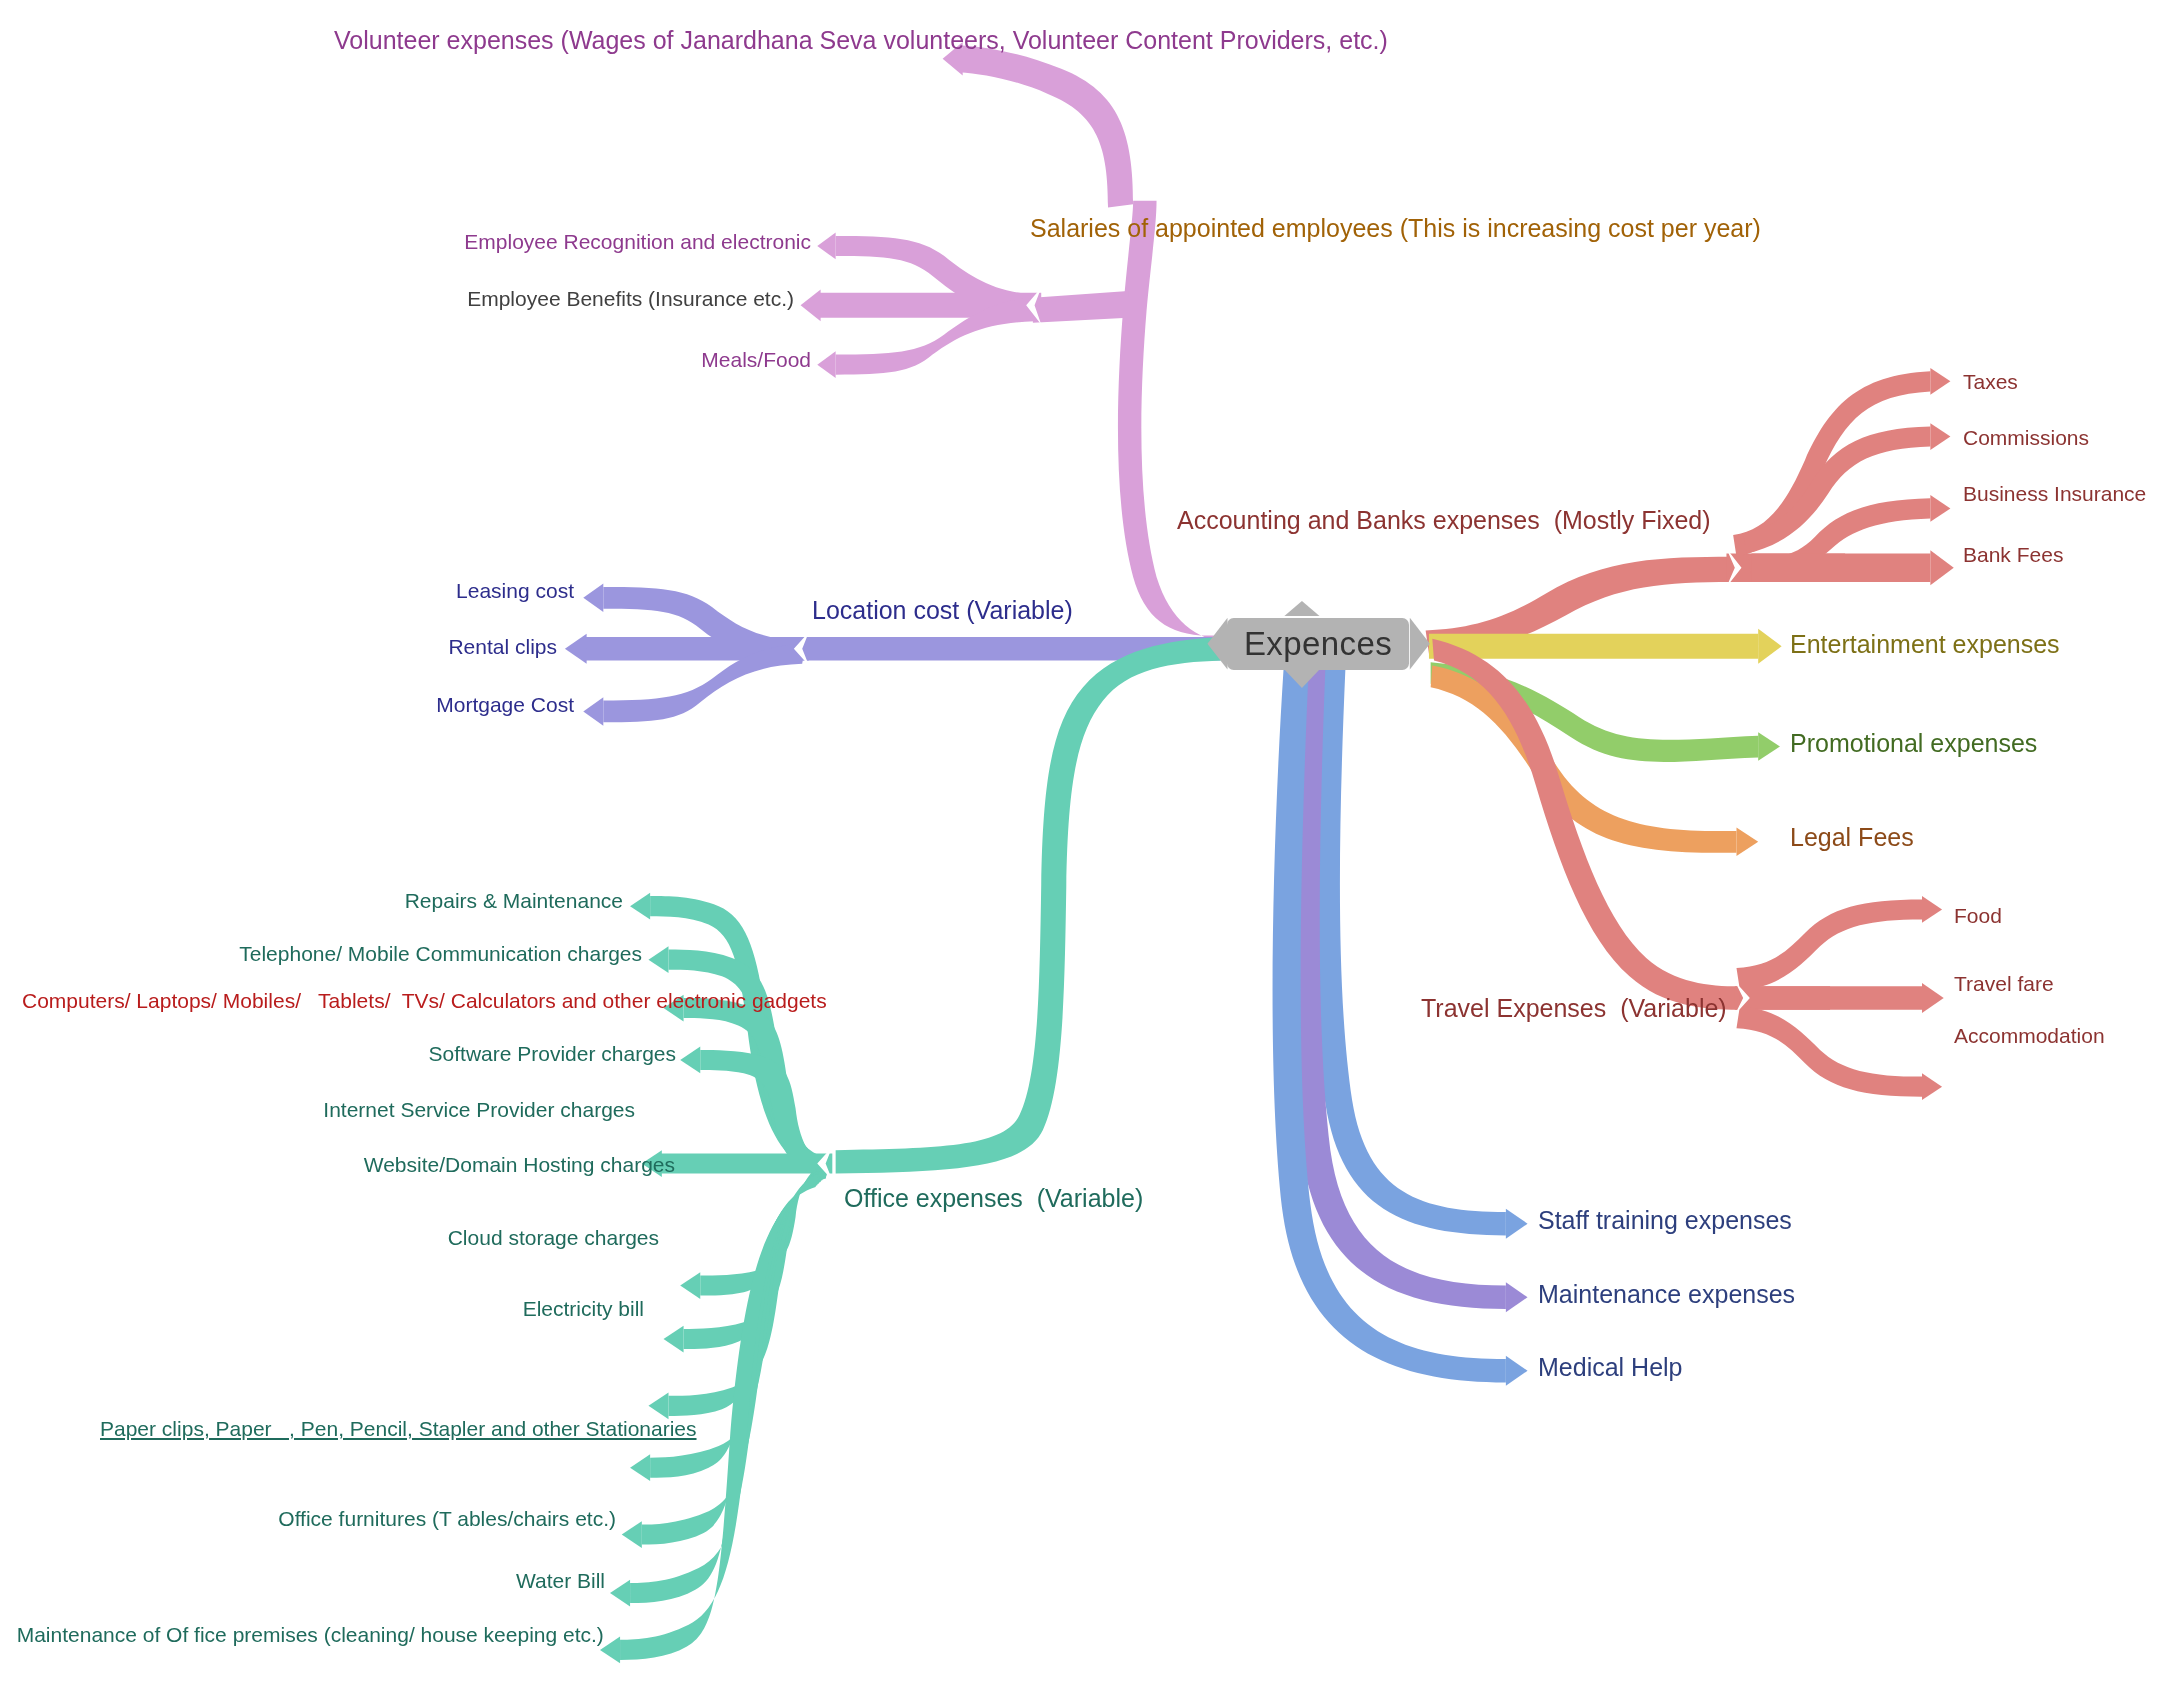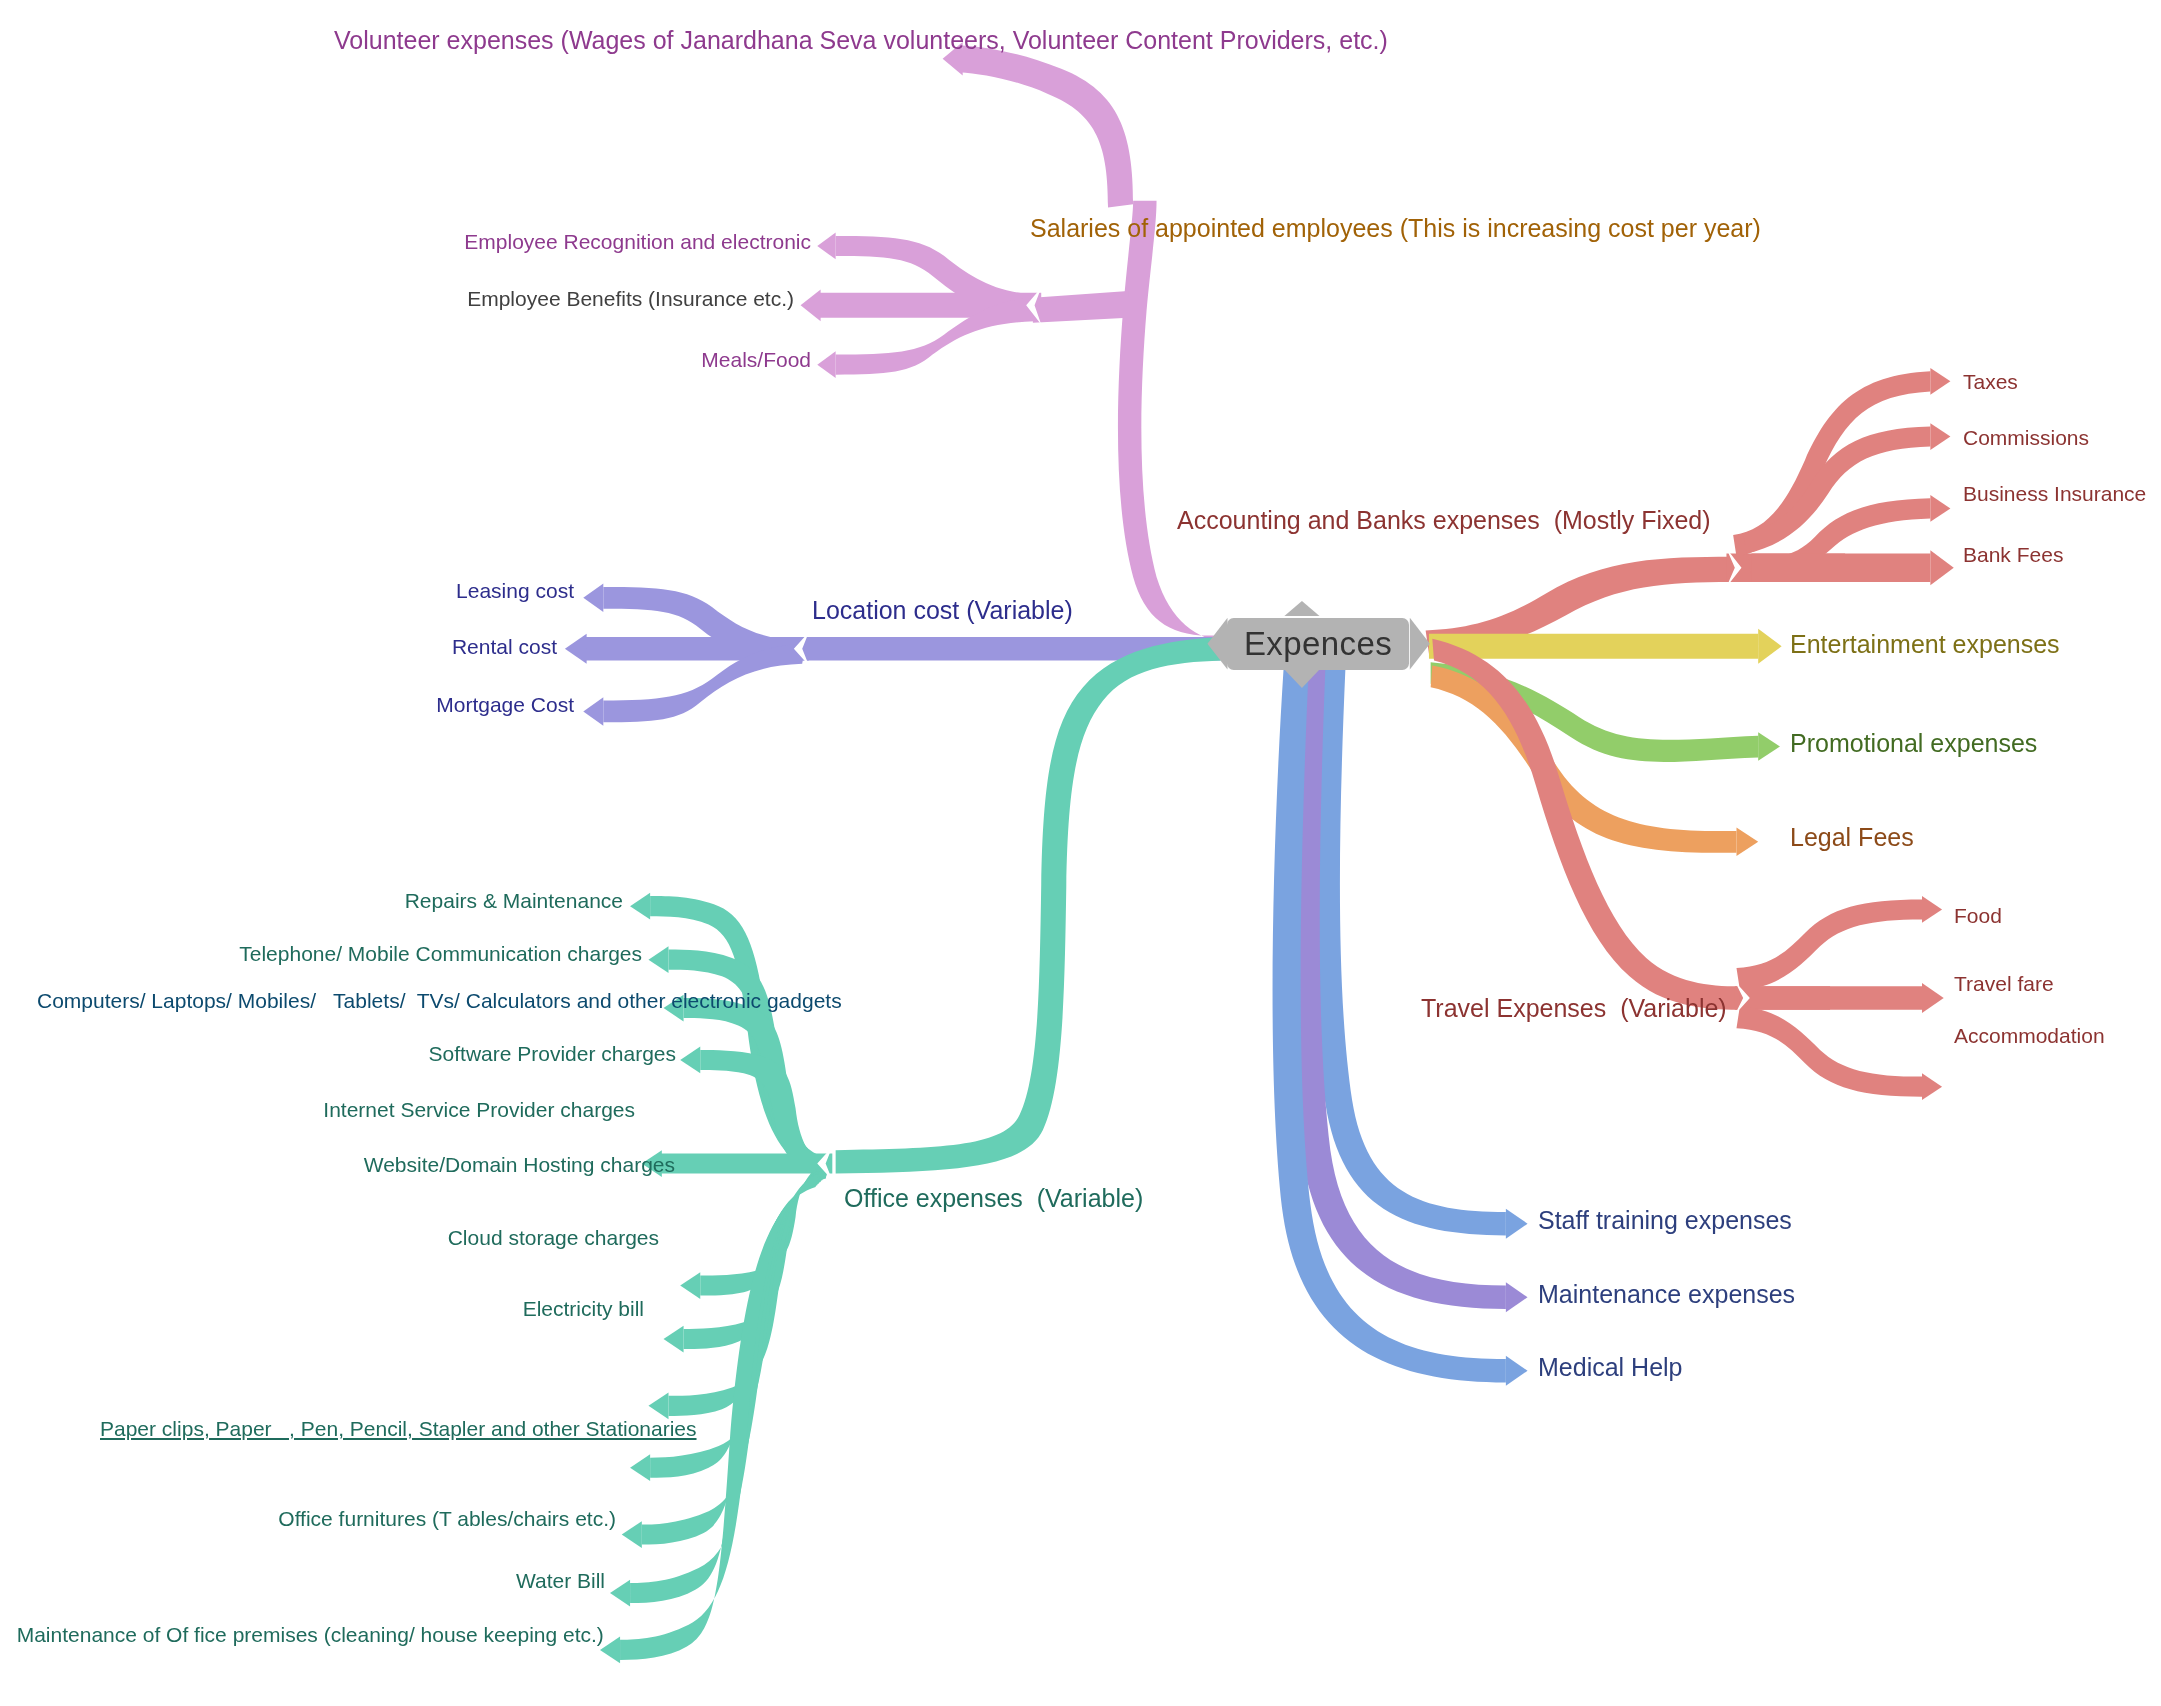--- a/index.html
+++ b/index.html
@@ -358,31 +358,31 @@
   <div class="lbl l-l" style="left:301px;top:229px;width:510px;font-size:21px;color:#8e3a8e;">Employee Recognition and electronic</div>
 
   <div class="lbl l-l" style="left:301px;top:286px;width:493px;font-size:21px;color:#404040;">Employee Benefits (Insurance etc.)</div>
 
   <div class="lbl l-l" style="left:301px;top:347px;width:510px;font-size:21px;color:#8e3a8e;">Meals/Food</div>
 
   <div class="lbl l-r" style="left:812px;top:595px;width:351px;font-size:25px;color:#2d2d8c;">Location cost (Variable)</div>
 
   <div class="lbl l-l" style="left:251px;top:578px;width:323px;font-size:21px;color:#2d2d8c;">Leasing cost</div>
 
-  <div class="lbl l-l" style="left:251px;top:634px;width:306px;font-size:21px;color:#2d2d8c;">Rental cost</div>
+  <div class="lbl l-l" style="left:251px;top:634px;width:306px;font-size:21px;color:#2d2d8c;">Rental clips</div>
 
   <div class="lbl l-l" style="left:251px;top:692px;width:323px;font-size:21px;color:#2d2d8c;">Mortgage Cost</div>
 
   <div class="lbl l-r" style="left:844px;top:1183px;width:351px;font-size:25px;color:#1f6b5c;">Office expenses  (Variable)</div>
 
   <div class="lbl l-l" style="left:150px;top:888px;width:473px;font-size:21px;color:#1f6b5c;">Repairs &amp; Maintenance</div>
 
   <div class="lbl l-l" style="left:100px;top:941px;width:542px;font-size:21px;color:#1f6b5c;">Telephone/ Mobile Communication charges</div>
 
-  <div class="lbl l-r" style="left:37px;top:988px;width:625px;font-size:21px;color:#0c4a6e;text-align:left;">Computers/ Laptops/ Mobiles/   Tablets/  TVs/ Calculators and other electronic gadgets</div>
+  <div class="lbl l-r" style="left:22px;top:988px;width:625px;font-size:21px;color:#b91c1c;text-align:left;">Computers/ Laptops/ Mobiles/   Tablets/  TVs/ Calculators and other electronic gadgets</div>
 
   <div class="lbl l-l" style="left:251px;top:1041px;width:425px;font-size:21px;color:#1f6b5c;">Software Provider charges</div>
 
   <div class="lbl l-l" style="left:167px;top:1097px;width:468px;font-size:21px;color:#1f6b5c;">Internet Service Provider charges</div>
 
   <div class="lbl l-l" style="left:209px;top:1152px;width:466px;font-size:21px;color:#1f6b5c;">Website/Domain Hosting charges</div>
 
   <div class="lbl l-l" style="left:251px;top:1225px;width:408px;font-size:21px;color:#1f6b5c;">Cloud storage charges</div>
 
   <div class="lbl l-l" style="left:293px;top:1296px;width:351px;font-size:21px;color:#1f6b5c;">Electricity bill</div>

